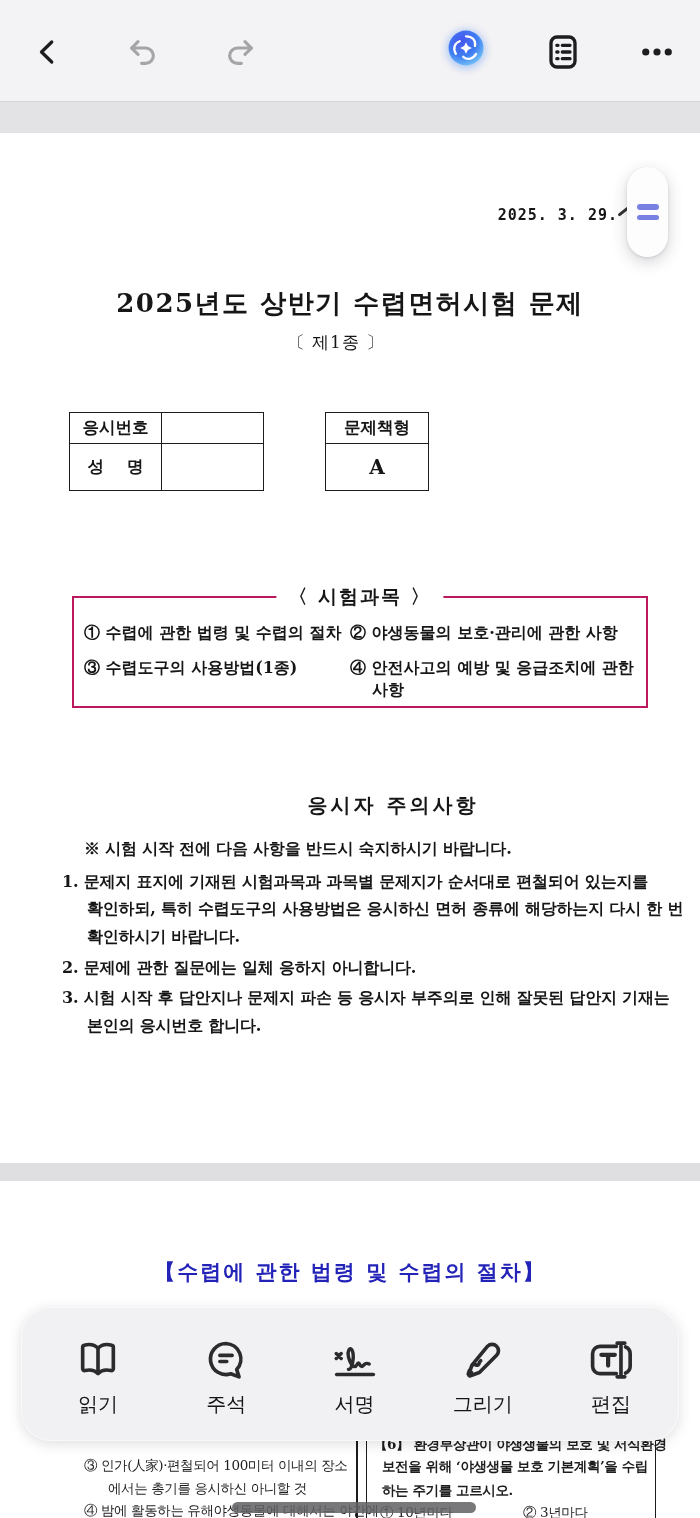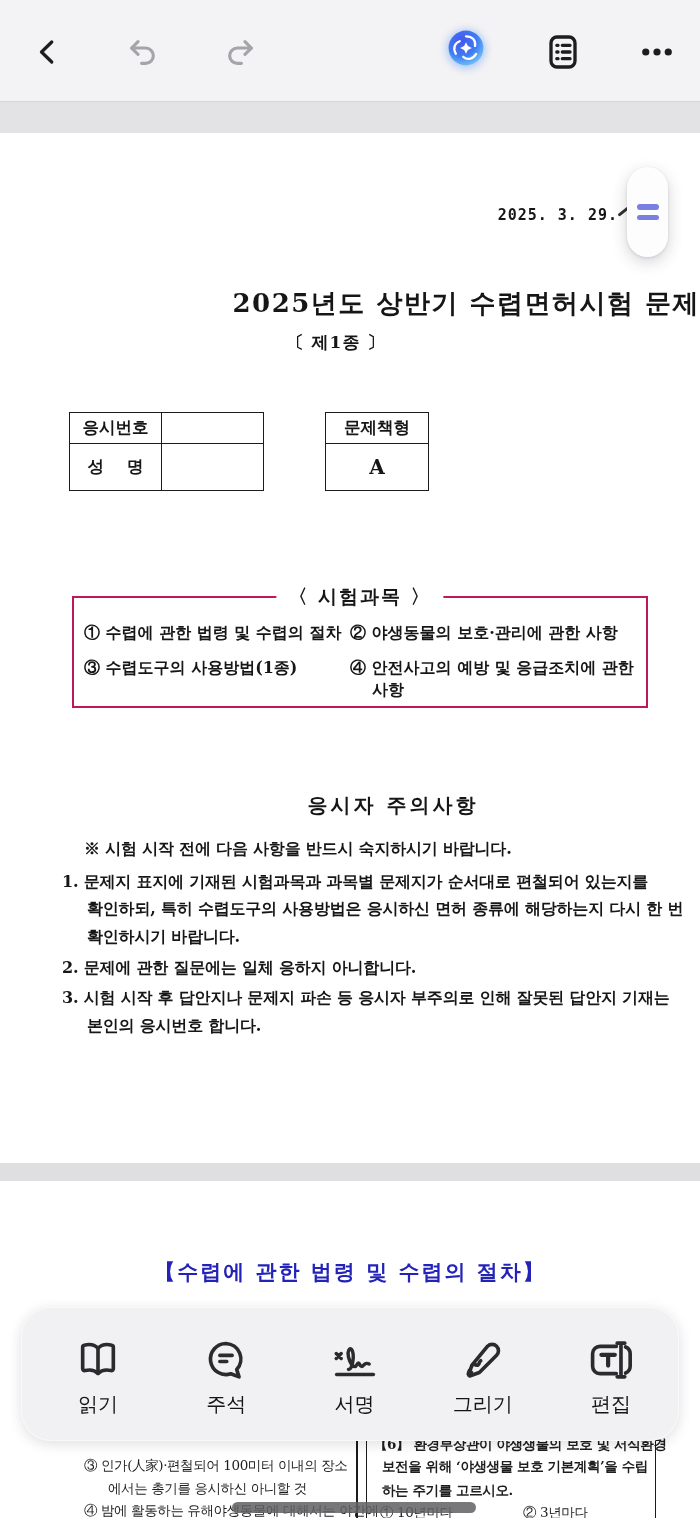--- a/index.html
+++ b/index.html
@@ -11,22 +11,22 @@
   .tbtn{position:absolute;top:28px;width:48px;height:48px;display:flex;align-items:center;justify-content:center;background:none;border:none;padding:0;cursor:pointer;}
   
   .band1{top:102px;left:0;width:700px;height:31px;background:#e3e3e6;}
   .band2{top:1163px;left:0;width:700px;height:18px;background:#dfdfe2;}
   .page1{top:133px;left:0;width:700px;height:1030px;background:#ffffff;}
   .page2{top:1181px;left:0;width:700px;height:337px;background:#ffffff;}
   
   .doc{font-family:"DejaVu Serif","Liberation Serif",serif;color:#161616;white-space:nowrap;}
   .date{top:206px;right:82px;font-family:"DejaVu Sans Mono","Liberation Mono",monospace;font-weight:bold;font-size:15px;letter-spacing:1px;}
   .date-mark{top:210px;left:617px;width:13px;height:3px;background:#30302f;border-radius:2px;transform:rotate(-38deg);}
-  .doc-title{top:286px;left:0;width:700px;text-align:right;font-size:26px;font-weight:bold;letter-spacing:1.5px;}
-  .doc-subtitle{top:331px;left:0;width:672px;text-align:center;font-size:17px;font-weight:bold;letter-spacing:1px;}
+  .doc-title{top:286px;left:0;width:700px;text-align:center;font-size:26px;font-weight:bold;letter-spacing:1.5px;}
+  .doc-subtitle{top:331px;left:0;width:672px;text-align:center;font-size:17px;font-weight:normal;letter-spacing:1px;}
   
   .info-table{top:412px;left:69px;width:193px;border:1.6px solid #1c1c1c;display:grid;grid-template-columns:92px 1fr;grid-template-rows:31px 46px;}
   .info-table .c{display:flex;align-items:center;justify-content:center;font-size:16.5px;font-weight:bold;white-space:pre;}
   .info-table .lab{border-right:1.4px solid #1c1c1c;}
   .info-table .r1{border-bottom:1.4px solid #1c1c1c;}
   .booklet-table{top:412px;left:325px;width:102px;border:1.6px solid #1c1c1c;display:grid;grid-template-rows:31px 46px;}
   .booklet-table .c{display:flex;align-items:center;justify-content:center;font-weight:bold;}
   .booklet-table .hd{border-bottom:1.4px solid #1c1c1c;font-size:16.5px;}
   .booklet-table .val{font-size:20px;}
   

